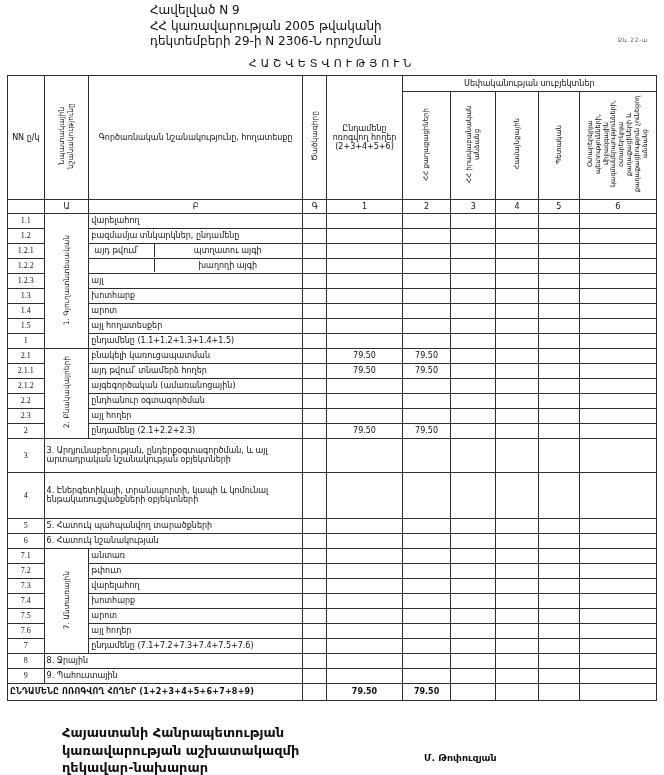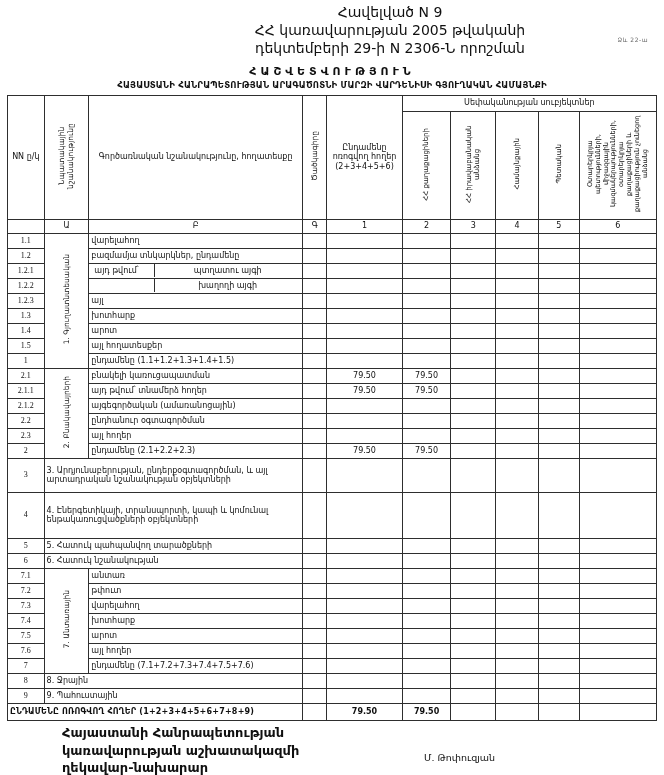--- a/index.html
+++ b/index.html
@@ -6,23 +6,23 @@
   html, body { background: #ffffff; }
   body {
     width: 664px; height: 775px;
     font-family: "DejaVu Sans", sans-serif;
     color: #101010;
     position: relative;
     overflow: hidden;
   }
   .page { width: 664px; height: 775px; position: relative; padding: 3px 6px 0 6px; }
 
-  .appendix { margin-left: 144px; width: 480px; text-align: center; font-size: 14px; line-height: 1.3; }
+  .appendix { margin-left: 144px; width: 480px; font-size: 12px; line-height: 1.3; }
   .form-mark { position: absolute; right: 16px; top: 36px; font-size: 6px; color: #666; letter-spacing: .5px; }
-  .heading { text-align: center; font-size: 11px; font-weight: bold; letter-spacing: 4px; margin-top: 7px; }
+  .heading { text-align: center; font-size: 11px; font-weight: normal; letter-spacing: 4px; margin-top: 7px; }
   .title { text-align: center; font-size: 8.5px; font-weight: bold; margin-top: 2px; letter-spacing: .2px; }
 
   table#landtable {
     border-collapse: collapse; table-layout: fixed;
     width: 650px; margin: 5px auto 0 auto;
   }
   #landtable td {
     border: 1px solid #2e2e2e;
     font-size: 8px; line-height: 1.15;
     padding: 0 2px; color: #101010;
@@ -55,37 +55,36 @@
 
   td.split { padding: 0; text-align: right; }
   .splitwrap { display: flex; align-items: stretch; min-height: 13px; }
   .sp-l { flex: 0 0 64px; border-right: 1px solid #2e2e2e; display: flex; align-items: center; padding-left: 3px; }
   .sp-r { flex: 1; display: flex; align-items: center; justify-content: center; }
 
   .grand td { height: 17px; font-weight: bold; }
   .gl { text-align: left; padding-left: 4px; letter-spacing: .2px; }
 
   .footer-office { position: absolute; left: 62px; top: 724px; font-size: 13px; font-weight: bold; line-height: 1.35; }
-  .footer-sign { position: absolute; left: 424px; top: 752px; font-size: 9.5px; font-weight: normal; }
+  .footer-sign { position: absolute; left: 424px; top: 752px; font-size: 9.5px; font-weight: bold; }
 </style>
 </head>
 <body>
 
 <div class="page">
 
   <div class="appendix">
     <div>Հավելված N 9</div>
     <div>ՀՀ կառավարության 2005 թվականի</div>
     <div>դեկտեմբերի 29-ի N 2306-Ն որոշման</div>
   </div>
 
   <div class="form-mark">Ձև 22-ա</div>
 
   <div class="heading">ՀԱՇՎԵՏՎՈՒԹՅՈՒՆ</div>
-  <div class="title">ՀԱՅԱՍՏԱՆԻ ՀԱՆՐԱՊԵՏՈՒԹՅԱՆ ԱՐԱԳԱԾՈՏՆԻ ՄԱՐԶԻ ՎԱՐԴԵՆԻՍԻ ԳՅՈՒՂԱԿԱՆ ՀԱՄԱՅՆՔԻ</div>
 
   <table id="landtable">
     <colgroup>
       <col style="width:36px">
         <col style="width:44px">
         <col style="width:210px">
         <col style="width:24px">
       <col style="width:74px">
         <col style="width:48px">
         <col style="width:44px">

